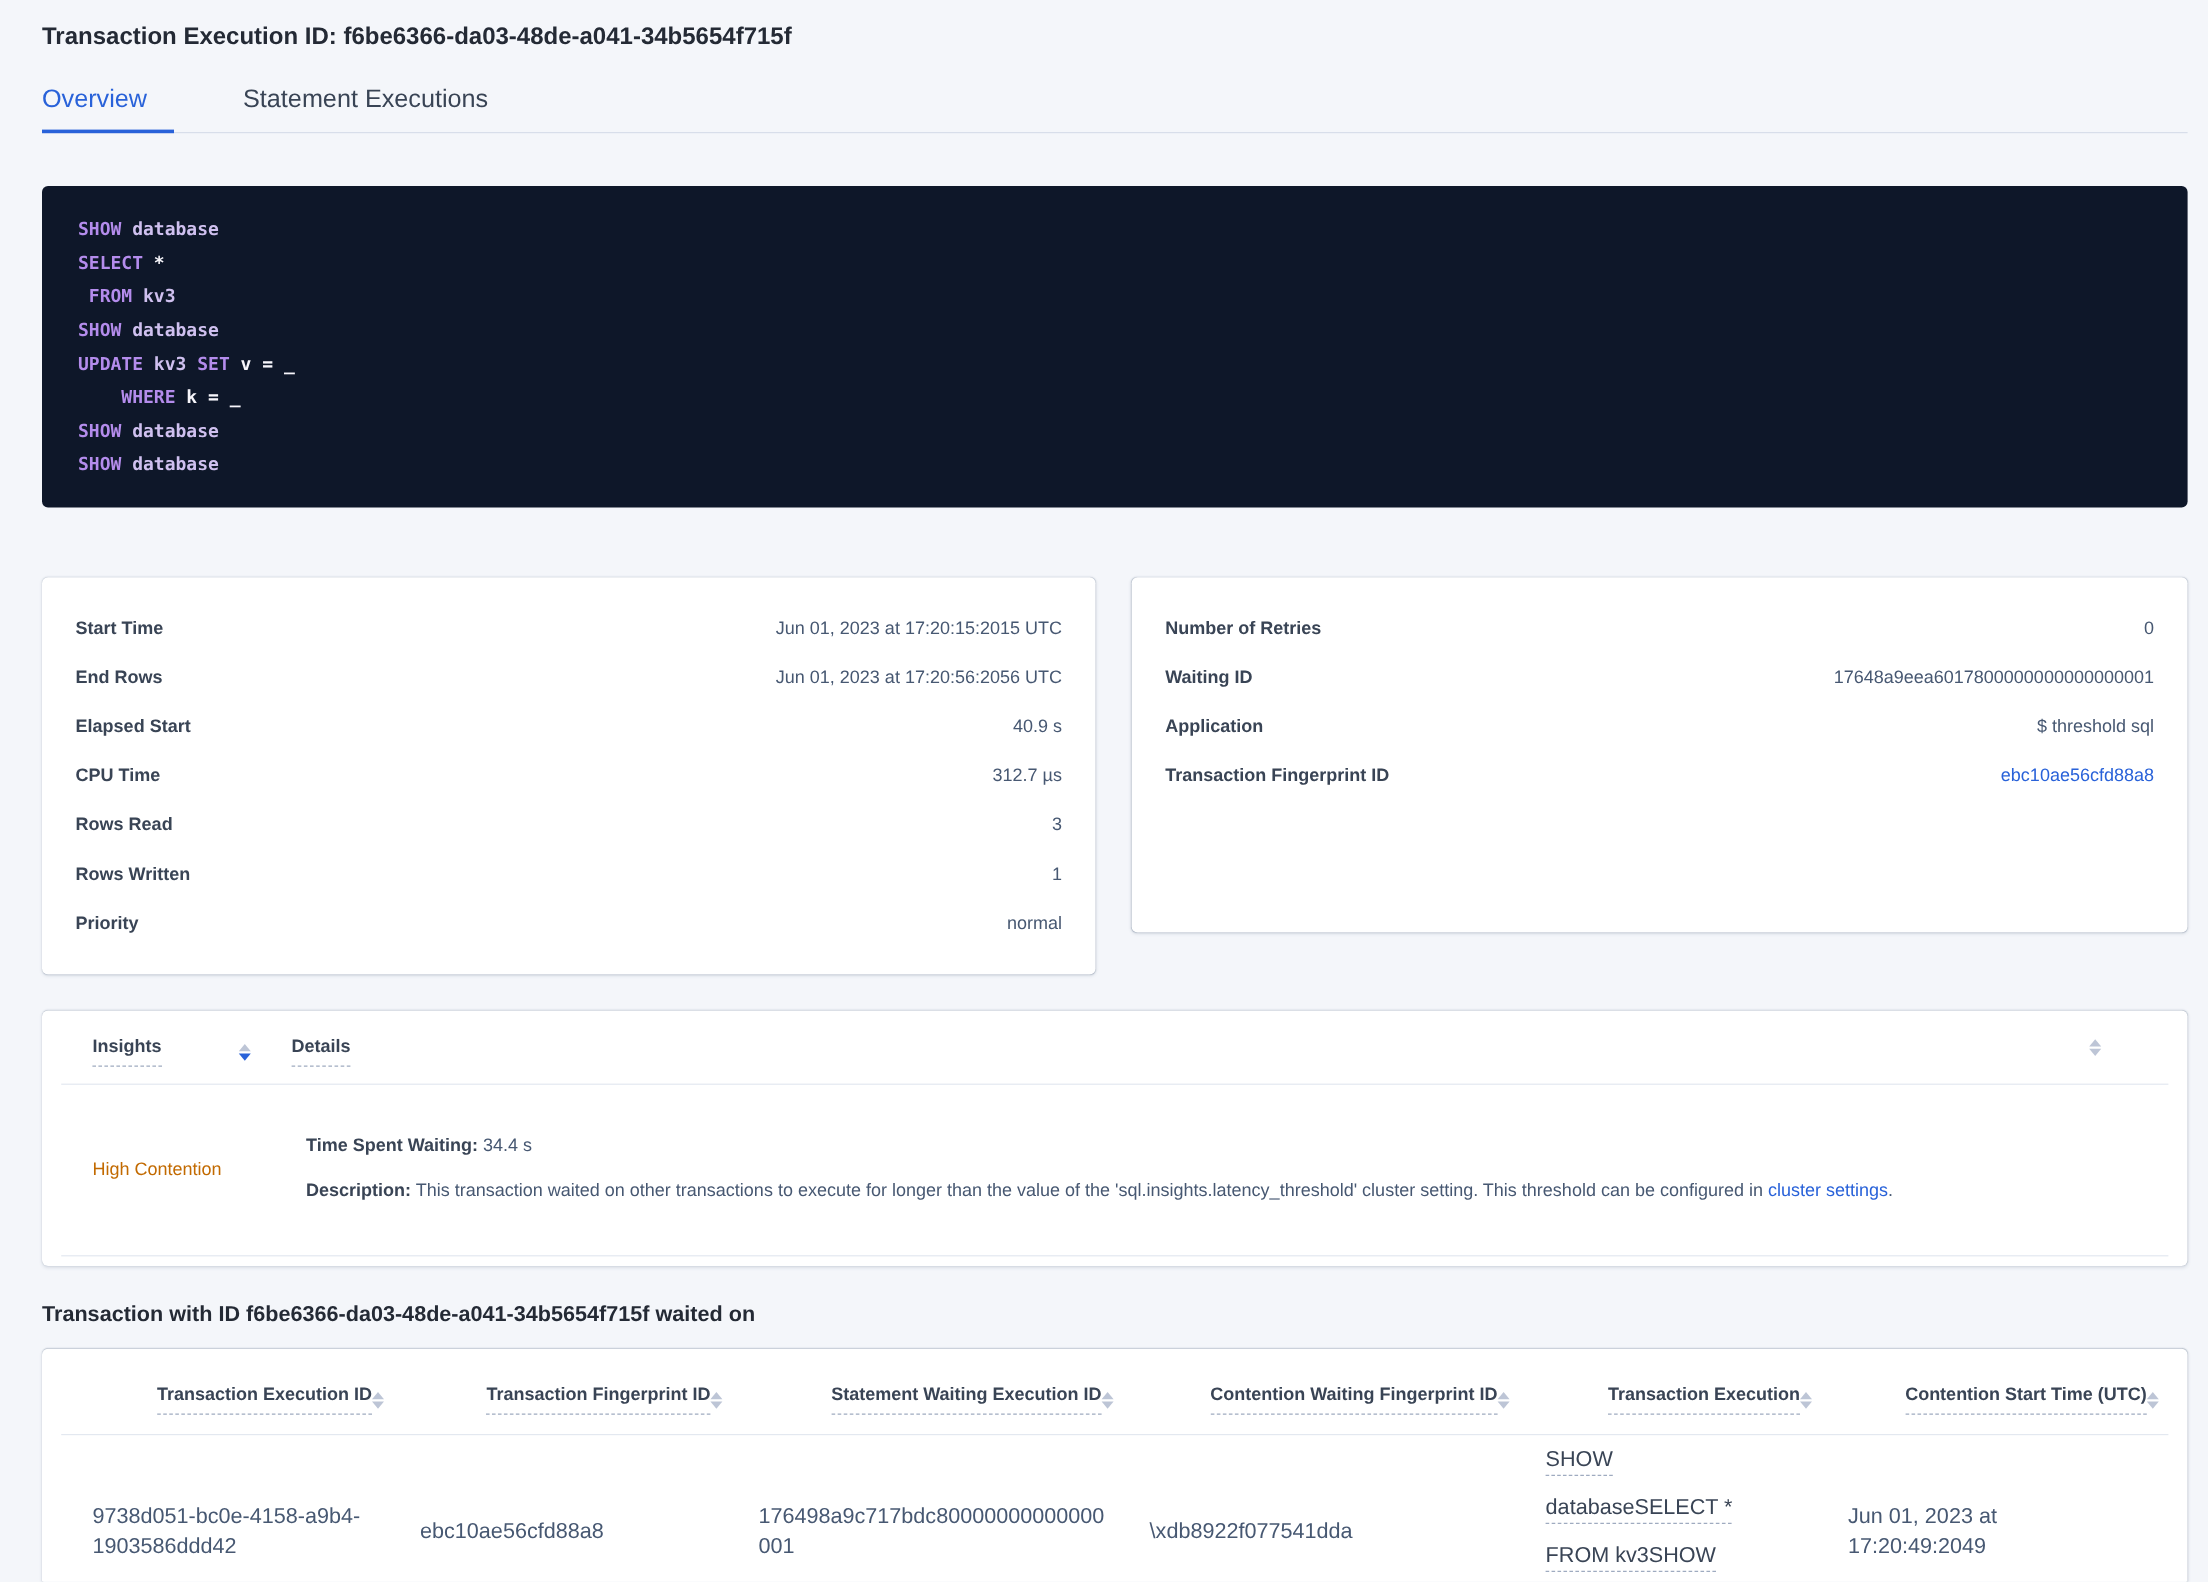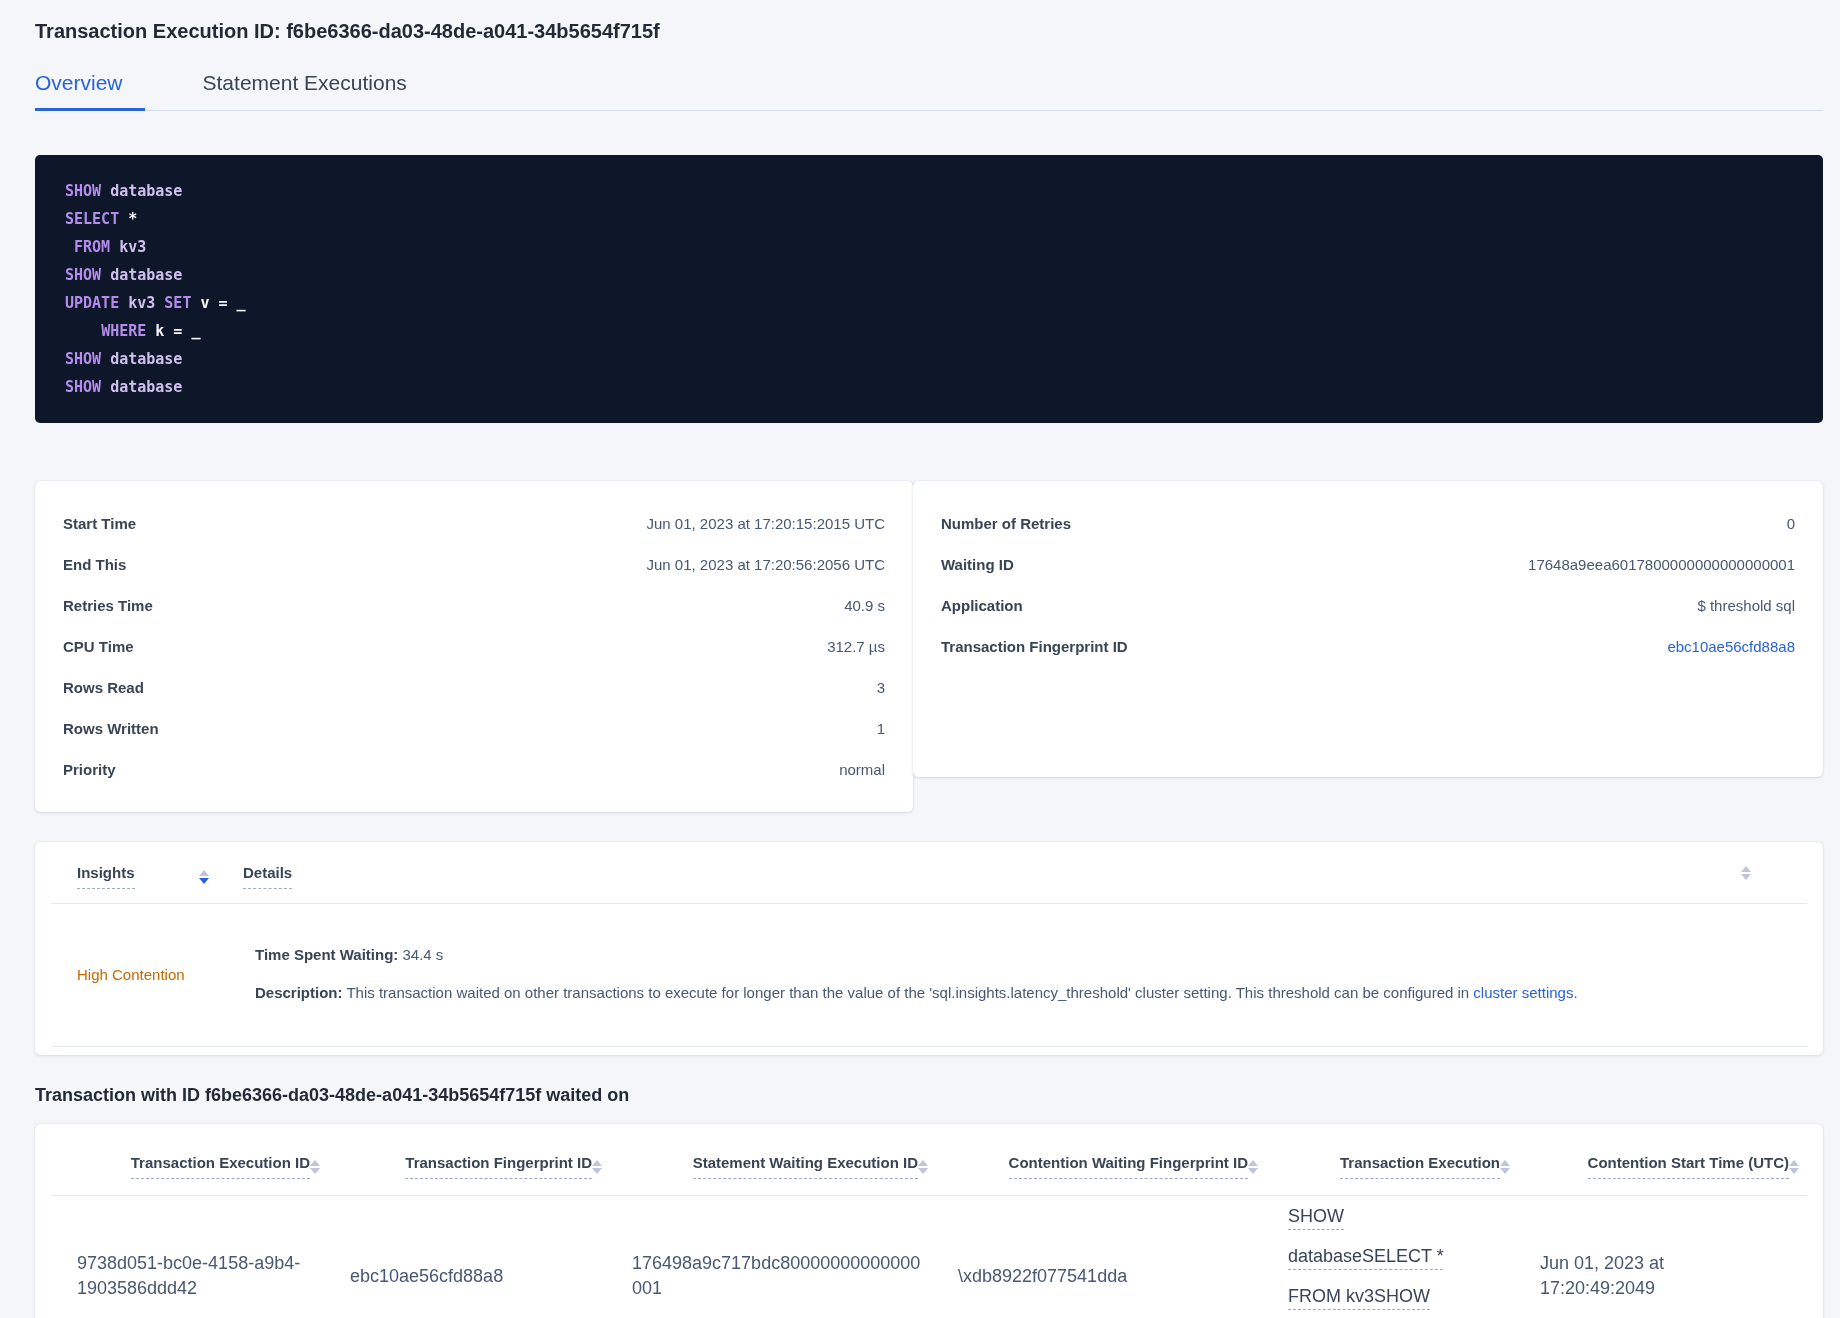--- a/index.html
+++ b/index.html
@@ -25,21 +25,21 @@
     font-size:15px; font-weight:600;
   }
   .code-line { white-space:pre; line-height:28px; }
   .tok-kw { color:#b48cec; }
   .tok-id { color:#cfc0ef; }
   .tok-pl { color:#f7f6fb; }
 
   .card { background:#ffffff; border-radius:5px;
           box-shadow:0 1px 3px rgba(66,85,115,.14), 0 0 1px rgba(66,85,115,.35); }
 
-  .cards-row { display:flex; margin-top:58px; align-items:flex-start; }
+  .cards-row { display:flex; gap:30px; margin-top:58px; align-items:flex-start; }
   .summary-card { padding:22px 28px; }
   .summary-card.left { width:878px; flex:none; }
   .summary-card.right { flex:1; min-height:296px; }
   .sum-row { display:flex; justify-content:space-between; align-items:center; height:41px; }
   .sum-label { font-weight:700; font-size:15px; color:#394455; }
   .sum-value { font-size:15px; color:#475872; }
   .sum-value.link { color:#2962d9; cursor:pointer; }
 
   .insights-card { margin-top:30px; padding:22px 0 8px; }
   .ins-head { display:flex; gap:34px; align-items:flex-start; padding:0 42px; position:relative; margin-bottom:14px; }
@@ -99,25 +99,25 @@
       <div class="code-line"><span class="tok-kw">SHOW</span><span class="tok-pl"> </span><span class="tok-id">database</span></div>
     </div>
 
   <div class="cards-row">
     <div class="card summary-card left" id="summary-left">
         <div class="sum-row">
           <span class="sum-label">Start Time</span>
           <span class="sum-value">Jun 01, 2023 at 17:20:15:2015 UTC</span>
         </div>
         <div class="sum-row">
-          <span class="sum-label">End This</span>
+          <span class="sum-label">End Rows</span>
           <span class="sum-value">Jun 01, 2023 at 17:20:56:2056 UTC</span>
         </div>
         <div class="sum-row">
-          <span class="sum-label">Retries Time</span>
+          <span class="sum-label">Elapsed Start</span>
           <span class="sum-value">40.9 s</span>
         </div>
         <div class="sum-row">
           <span class="sum-label">CPU Time</span>
           <span class="sum-value">312.7 µs</span>
         </div>
         <div class="sum-row">
           <span class="sum-label">Rows Read</span>
           <span class="sum-value">3</span>
         </div>

